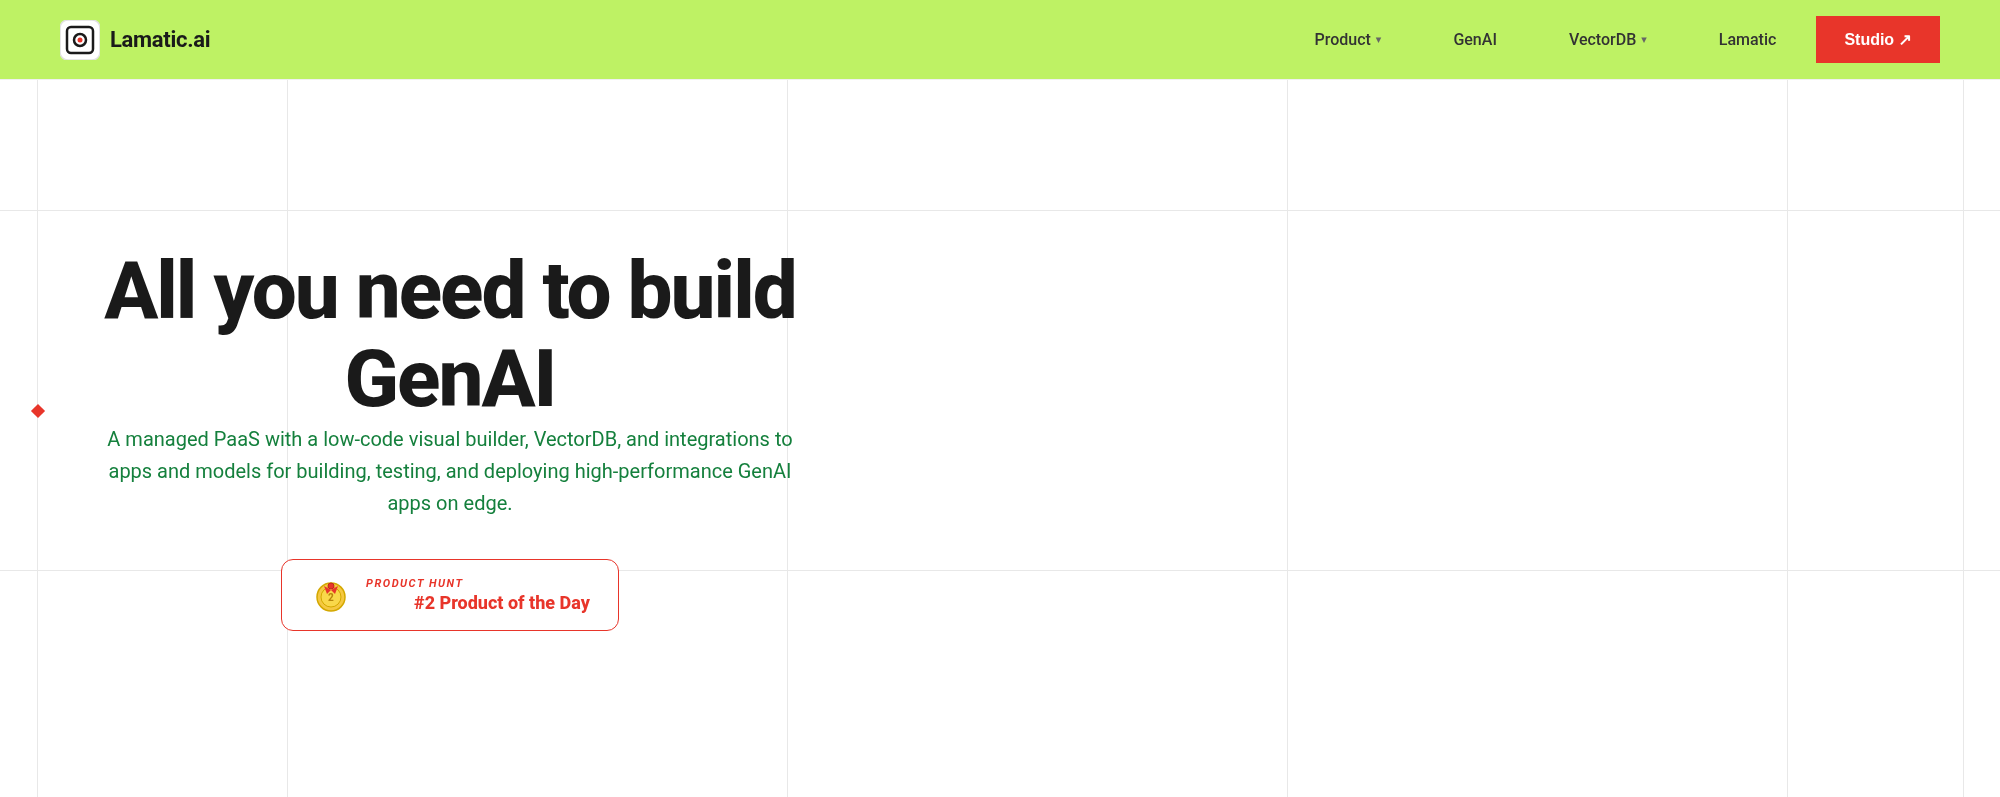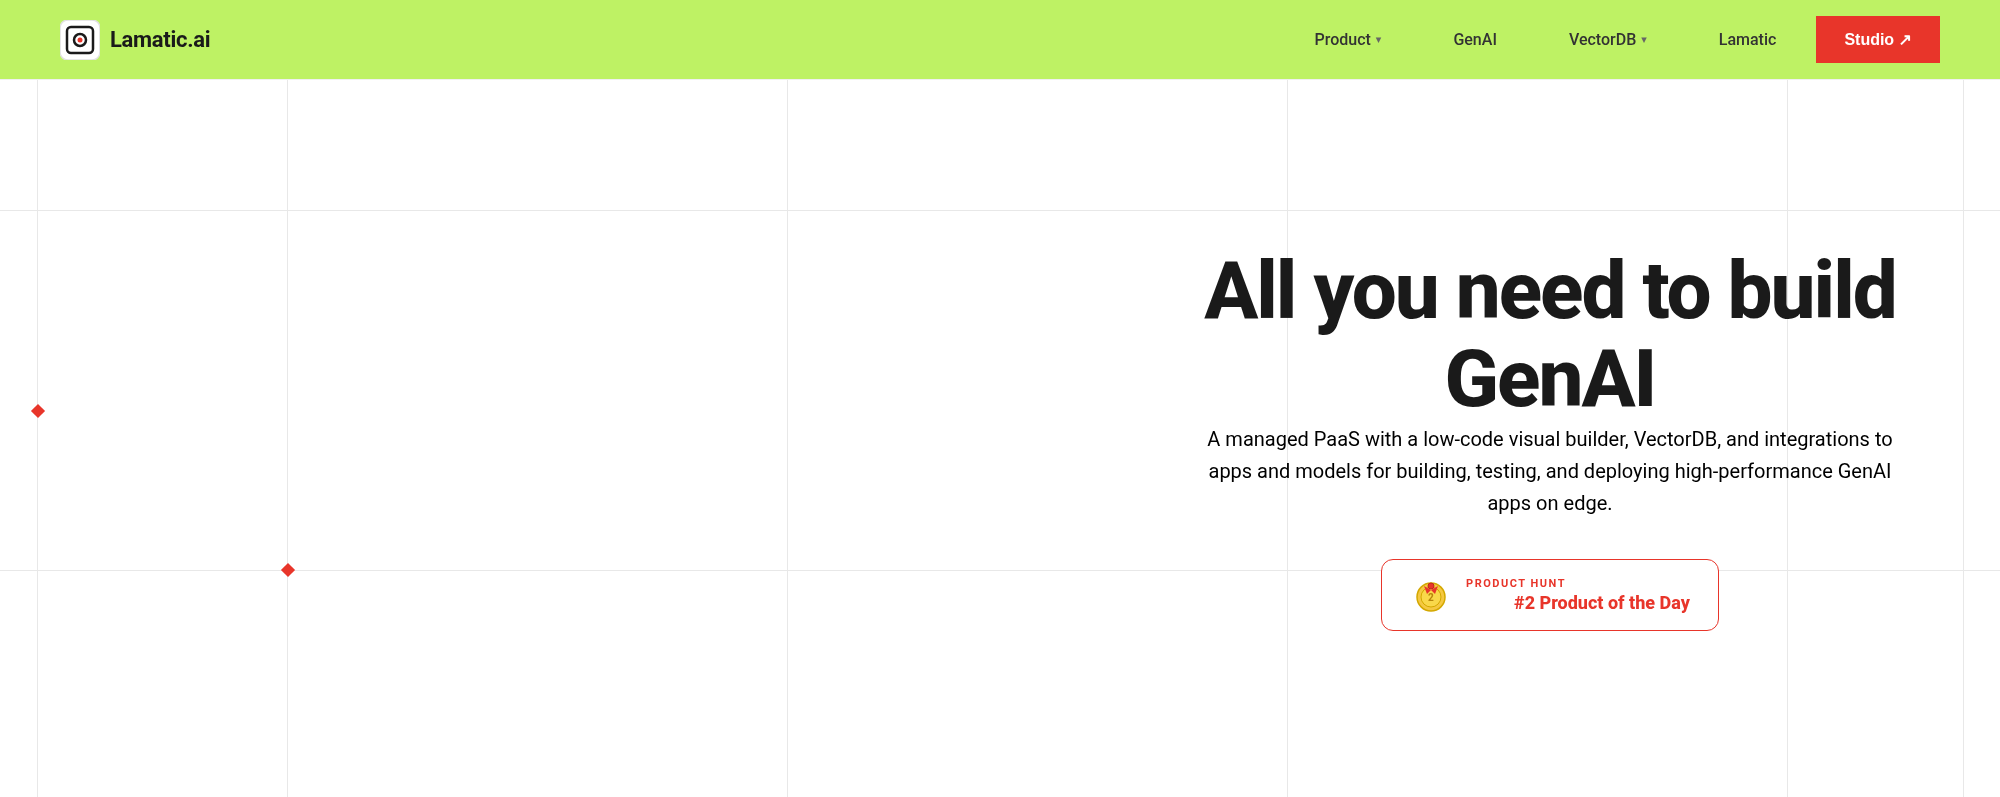--- a/index.html
+++ b/index.html
@@ -84,21 +84,21 @@
       cursor: pointer;
     }
 
     
     .hero {
       position: relative;
       width: 100%;
       height: calc(797px - 80px);
       display: flex;
       align-items: center;
-      justify-content: flex-end;
+      justify-content: flex-start;
       overflow: hidden;
     }
 
     
     .grid-bg {
       position: absolute;
       top: 0;
       left: 0;
       width: 100%;
       height: 100%;
@@ -154,21 +154,21 @@
       font-size: 90px;
       font-weight: 800;
       color: #2db84b;
       line-height: 1.1;
       letter-spacing: -2px;
       margin-bottom: 30px;
     }
 
     .hero-desc {
       font-size: 20px;
-      color: #000000;
+      color: #15803d;
       line-height: 1.6;
       max-width: 700px;
       margin: 0 auto 40px;
     }
 
     
     .ph-badge {
       display: inline-flex;
       align-items: center;
       gap: 14px;
@@ -189,20 +189,21 @@
       text-align: left;
     }
 
     .ph-label {
       font-size: 11px;
       font-weight: 700;
       color: #e8352a;
       letter-spacing: 1.5px;
       text-transform: uppercase;
       margin-bottom: 2px;
+      font-style: italic;
     }
 
     .ph-rank {
       font-size: 18px;
       font-weight: 800;
       color: #e8352a;
       margin-left: 48px;
     }
   </style>
 </head>

